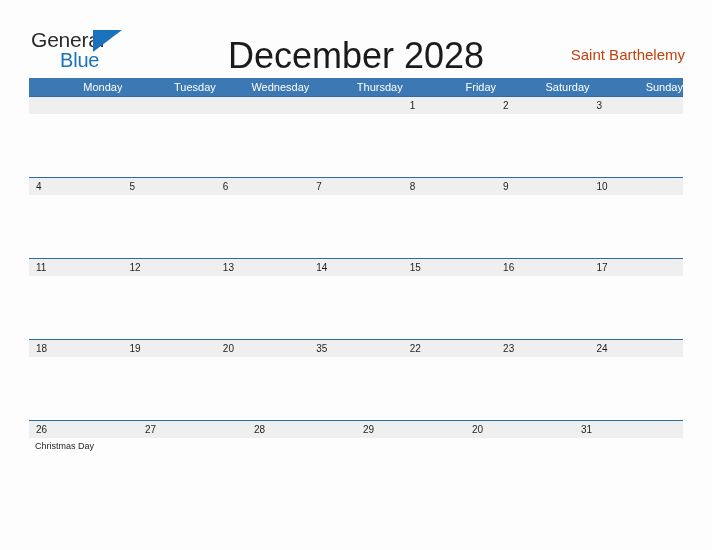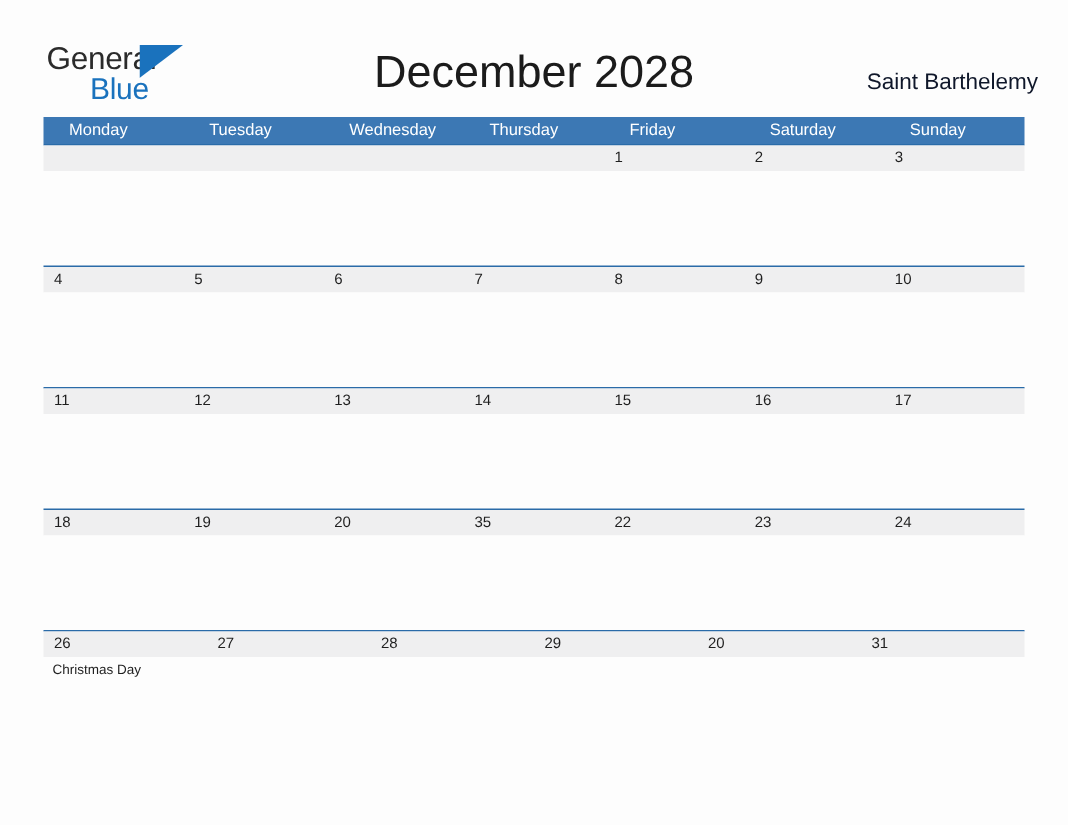--- a/index.html
+++ b/index.html
@@ -55,34 +55,34 @@
     width: 29px;
     height: 22px;
   }
 
   .cal-title {
     position: absolute;
     left: 0;
     right: 0;
     top: 30px;
     text-align: center;
-    font-size: 30px;
+    font-size: 36px;
     font-weight: normal;
     color: #1b1b1b;
     letter-spacing: 0px;
     line-height: 38px;
-    margin: 0;
+    margin: 7px;
   }
 
   .cal-region {
     position: absolute;
-    right: 20px;
+    right: 27px;
     top: 45px;
     font-size: 15px;
-    color: #0f172a;
+    color: #c2410c;
     line-height: 20px;
     white-space: nowrap;
     text-align: center;
   }
 
   
   .calendar {
     position: absolute;
     left: 29px;
     top: 78px;
@@ -96,20 +96,21 @@
   }
   .weekday-cell {
     flex: 1 1 0;
     font-size: 11px;
     color: #ffffff;
     line-height: 18px;
     padding-left: 17px;
     box-sizing: border-box;
     white-space: nowrap;
     overflow: hidden;
+    text-align: right;
   }
 
   .week-row {
     height: 81px;
     border-top: 1px solid #2a6ba8;
     position: relative;
     box-sizing: border-box;
   }
   .week-row:first-of-type {
     border-top: none;

